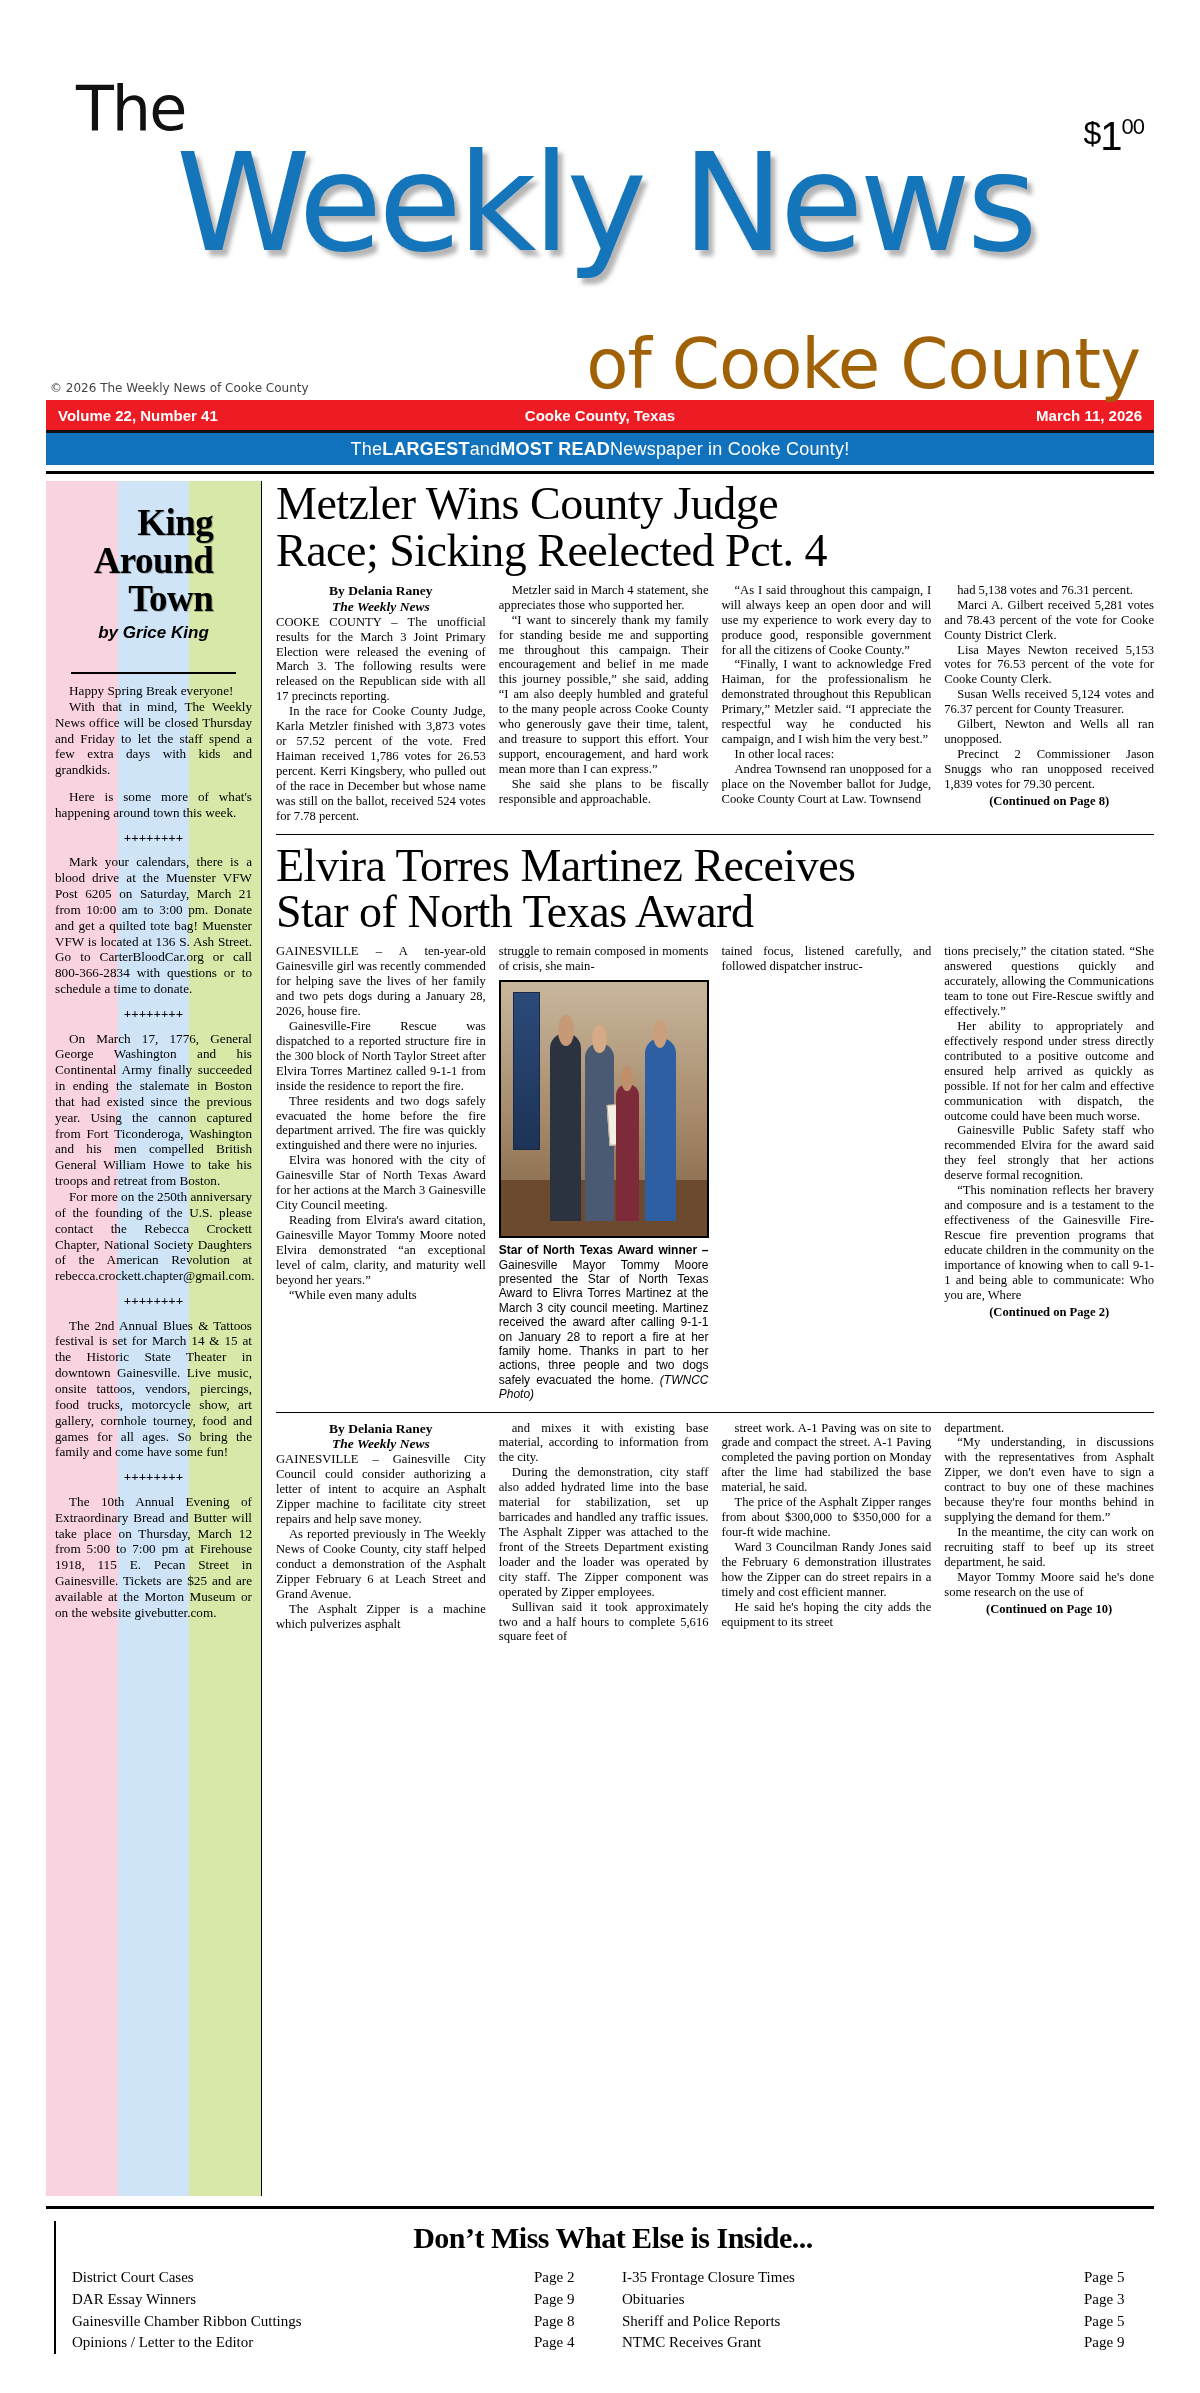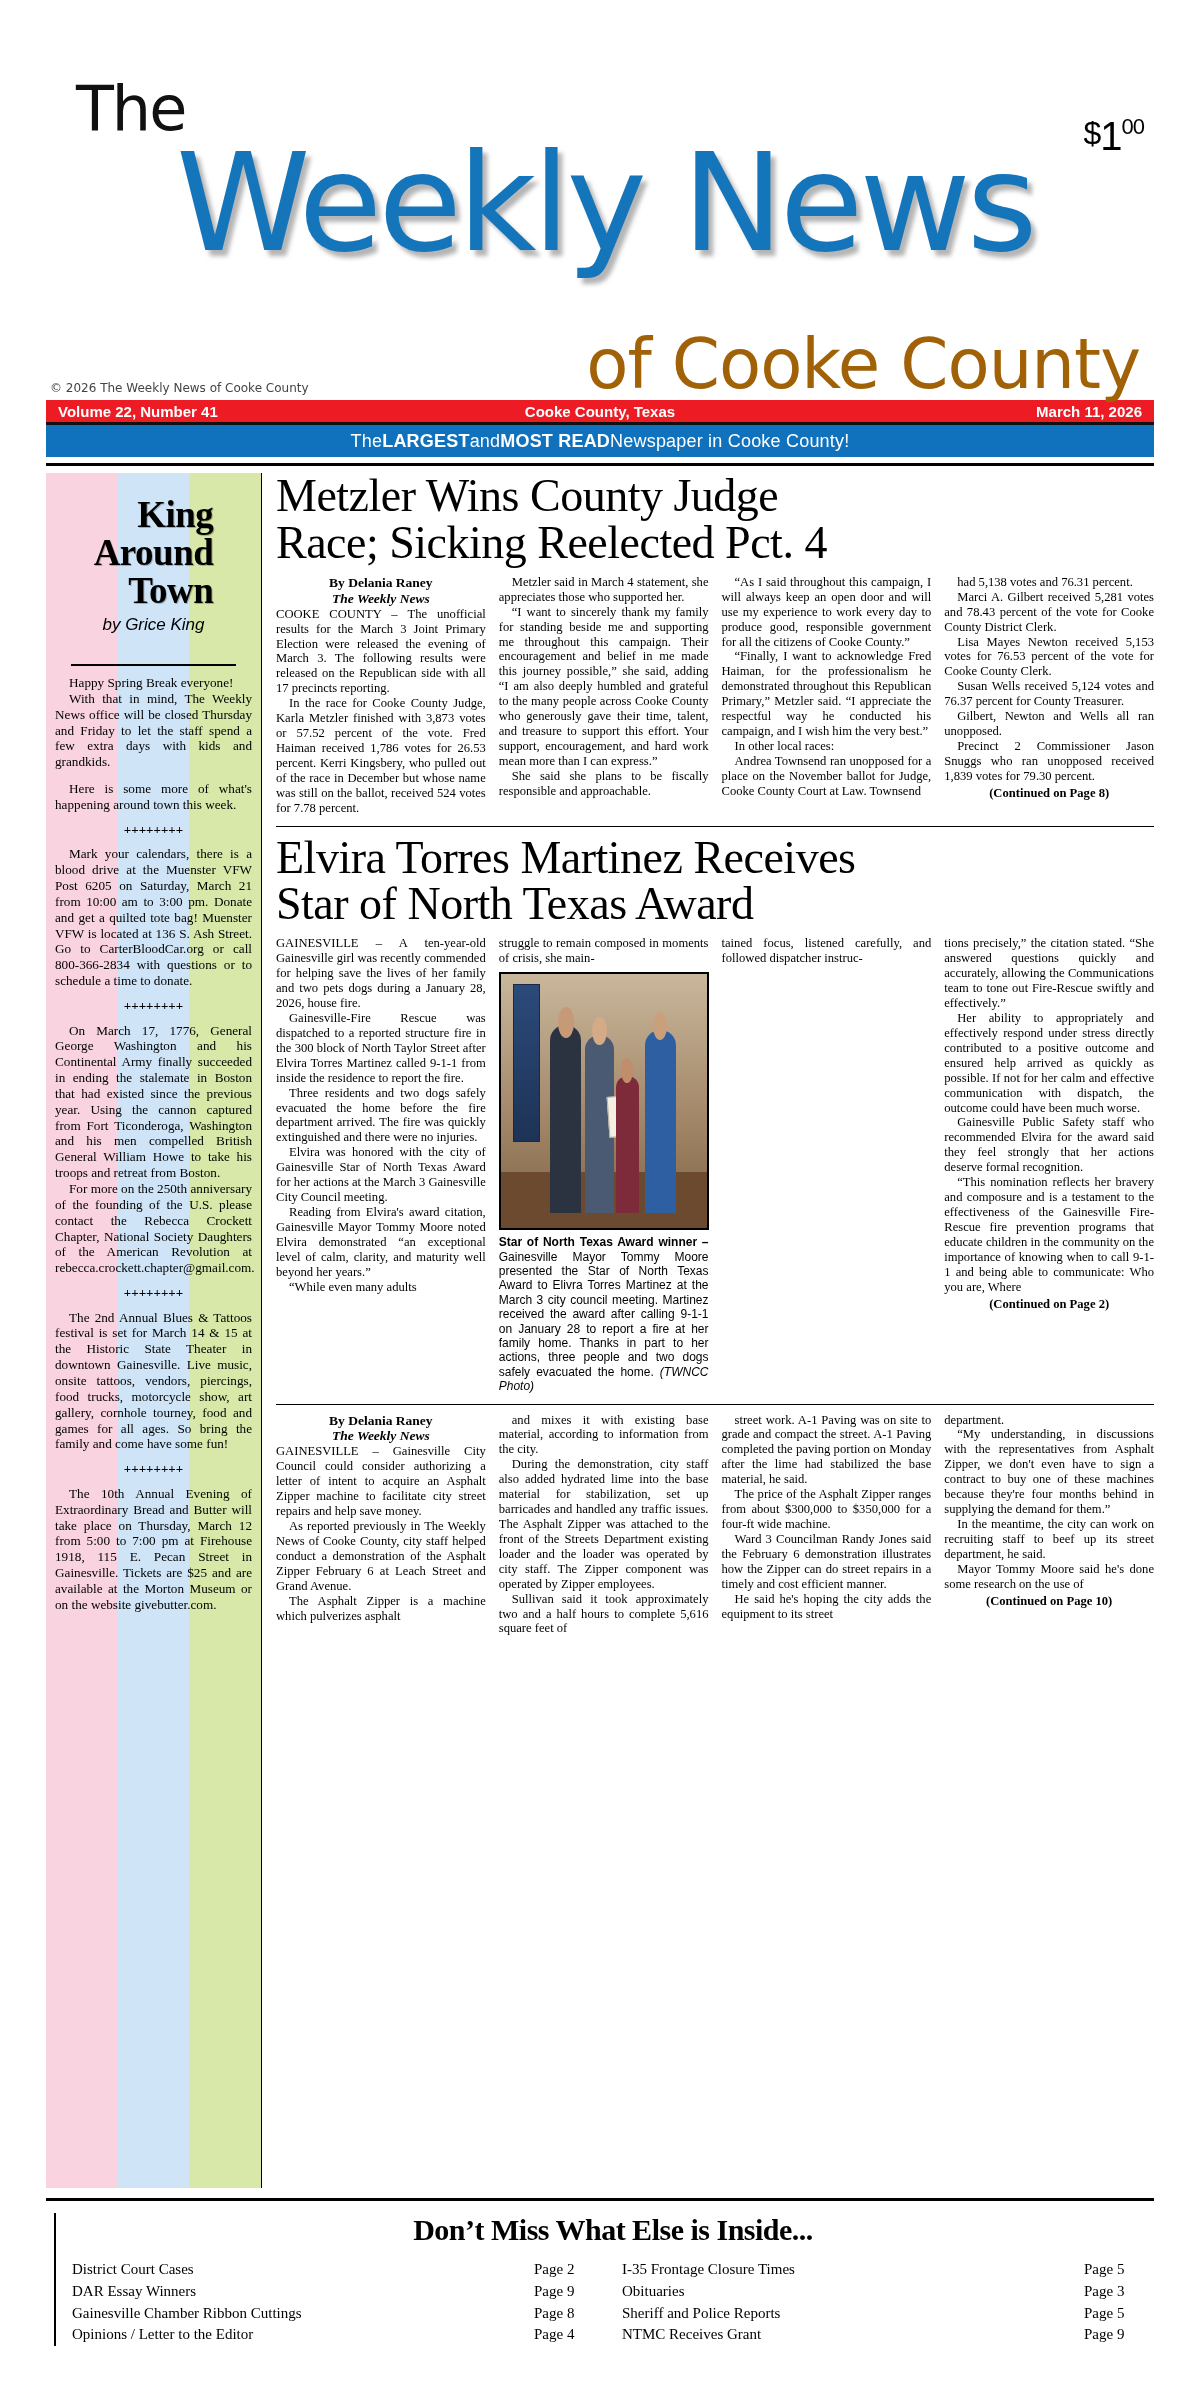--- a/index.html
+++ b/index.html
@@ -42,21 +42,21 @@
   }
   .copyright {
     position: absolute; left: 4px; top: 381px;
     font-family: "DejaVu Sans", sans-serif;
     font-size: 12px; color: #444;
   }
 
   
   .bar-red {
     background: #ed1c24; color: #fff;
-    height: 25px; display: flex; align-items: center;
+    height: 33px; display: flex; align-items: center;
     padding: 0 12px; font-family: "Liberation Sans", sans-serif;
     font-weight: bold; font-size: 15px;
     border-bottom: 3px solid #111;
   }
   .bar-red .left { flex: 0 0 30%; text-align: left; }
   .bar-red .mid  { flex: 1; text-align: center; }
   .bar-red .right{ flex: 0 0 30%; text-align: right; }
   .bar-blue {
     background: #1072bd; color: #fff; height: 32px;
     display: flex; align-items: center; justify-content: center;
@@ -82,21 +82,21 @@
     align-items: center; justify-content: center;
   }
   .kat-title {
     font-family: "Liberation Serif", serif;
     font-weight: bold; font-size: 37px; line-height: 1.02;
     text-align: right; letter-spacing: -0.5px;
     text-shadow: 1px 1px 0 rgba(0,0,0,.25);
   }
   .kat-by {
     font-family: "Liberation Sans", sans-serif;
-    font-style: italic; font-weight: normal; font-size: 17px;
+    font-style: italic; font-weight: bold; font-size: 17px;
     margin-top: 5px;
   }
   .kat-body {
     background: linear-gradient(to right,
       #f9d4e0 0%, #f9d4e0 33.3%,
       #cfe5f7 33.3%, #cfe5f7 66.6%,
       #d7e8a8 66.6%, #d7e8a8 100%);
     padding: 6px 9px 12px 9px;
     font-size: 13.2px; line-height: 1.2;
     text-align: justify;

